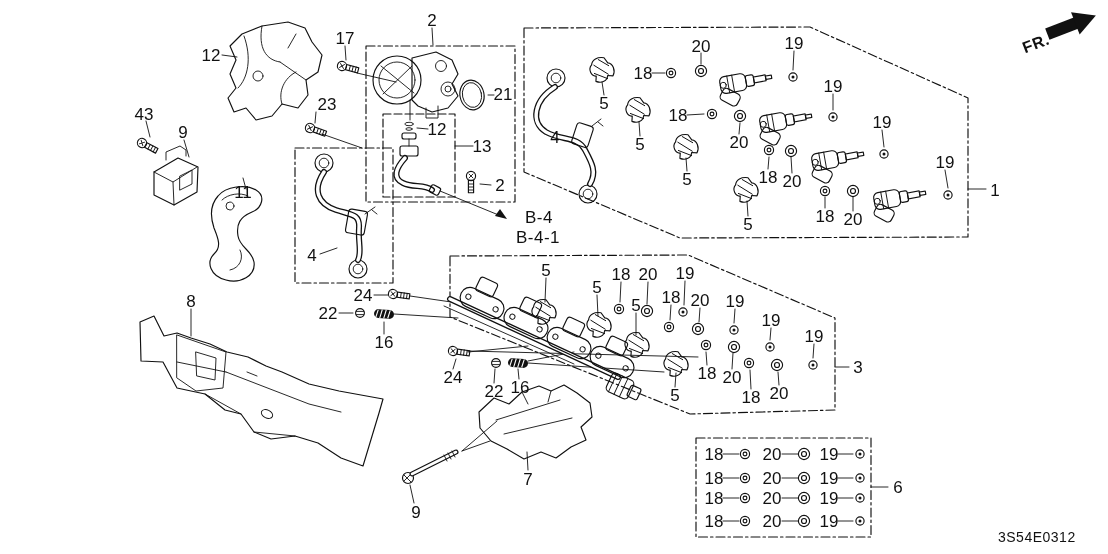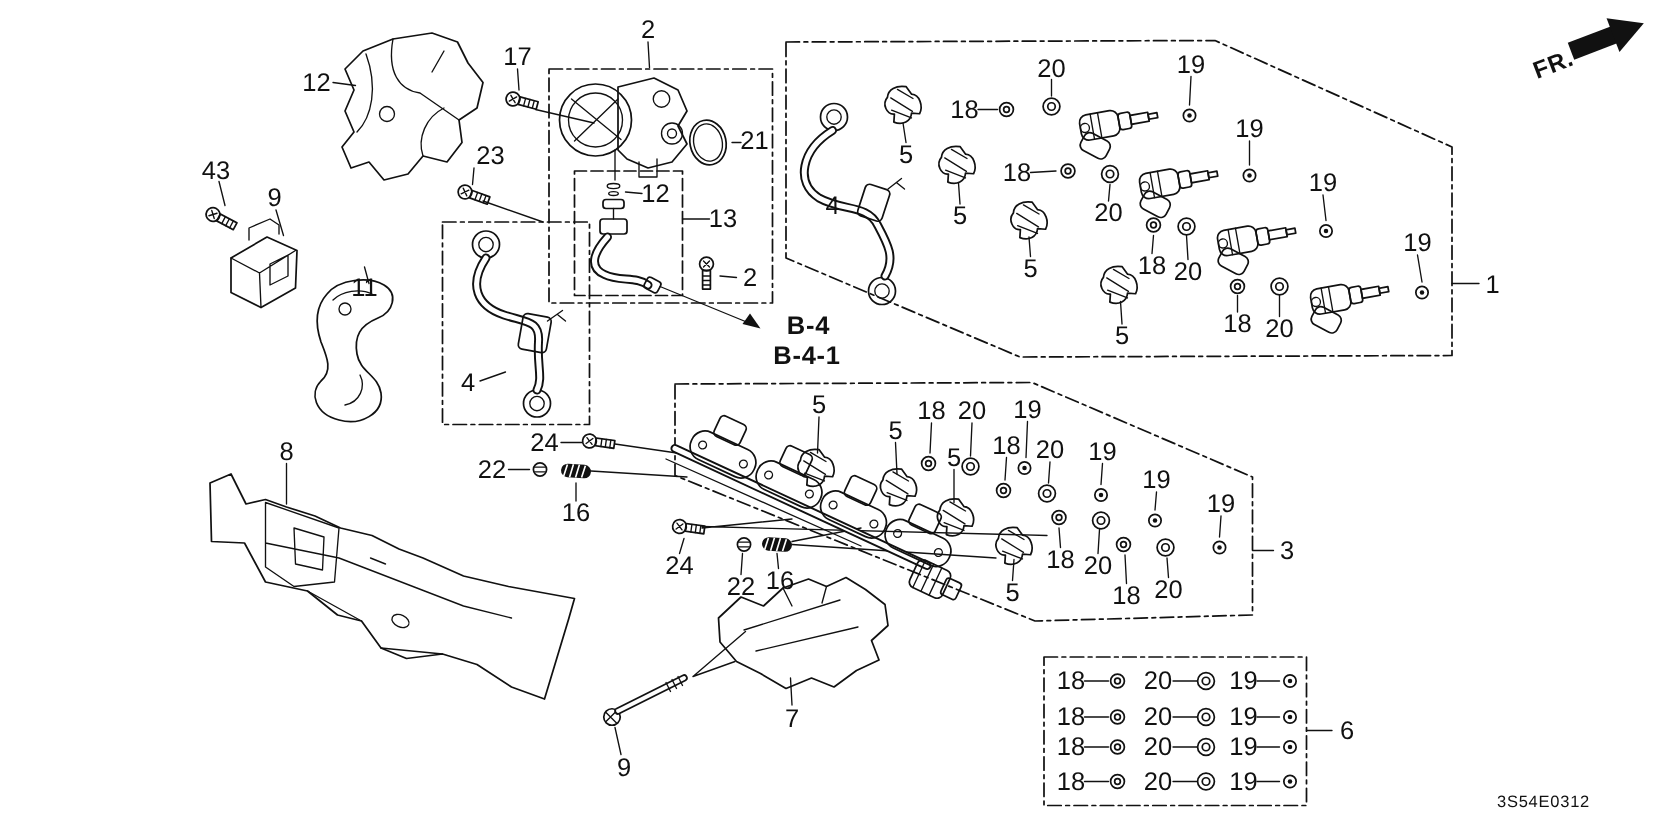--- a/index.html
+++ b/index.html
@@ -2,24 +2,24 @@
 <html><head>
 <meta charset="utf-8">
 <style>
   html,body{margin:0;padding:0;background:#fff;}
   .stage{position:relative;width:1108px;height:554px;background:#fff;overflow:hidden;
          font-family:"Liberation Sans",sans-serif;color:#111;}
   .stage svg{position:absolute;left:0;top:0;}
   #callout-layer{position:absolute;left:0;top:0;width:100%;height:100%;}
   .callout{position:absolute;transform:translate(-50%,-50%);font-size:17px;line-height:1;
            white-space:nowrap;color:#111;cursor:default;}
-  .callout.ref{font-weight:700;font-size:17px;letter-spacing:.5px;}
+  .callout.ref{font-weight:400;font-size:17px;letter-spacing:.5px;}
   .fr-label{position:absolute;left:1036px;top:44px;transform:translate(-50%,-50%) rotate(-21deg);
             font-weight:700;font-size:16px;letter-spacing:.5px;}
-  .diagram-code{position:absolute;left:998px;top:529px;font-size:11px;letter-spacing:.5px;}
+  .diagram-code{position:absolute;left:998px;top:529px;font-size:14px;letter-spacing:.5px;}
   
   .ln{stroke:#111;fill:none;stroke-width:1.15;stroke-linecap:round;stroke-linejoin:round;}
   .thin{stroke-width:.9;}
   .dash{stroke-dasharray:9 3 2.5 3;}
   .dash2{stroke-dasharray:8 3;}
   .tube{stroke:#111;stroke-width:6;fill:none;stroke-linecap:round;}
   .tubecore{stroke:#fff;stroke-width:3.4;fill:none;stroke-linecap:round;}
   .fillb{fill:#111;stroke:none;}
 </style>
 </head>

